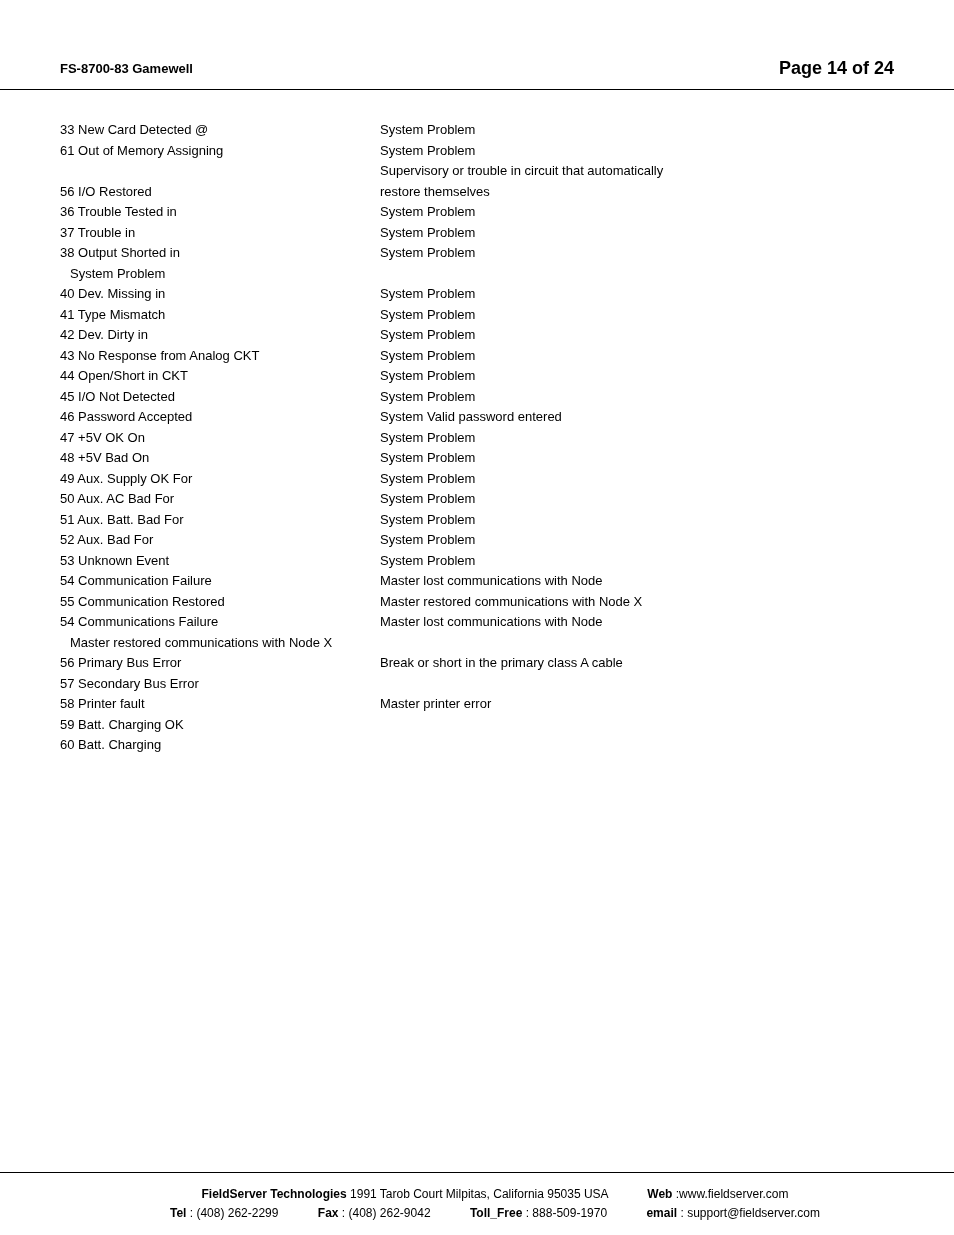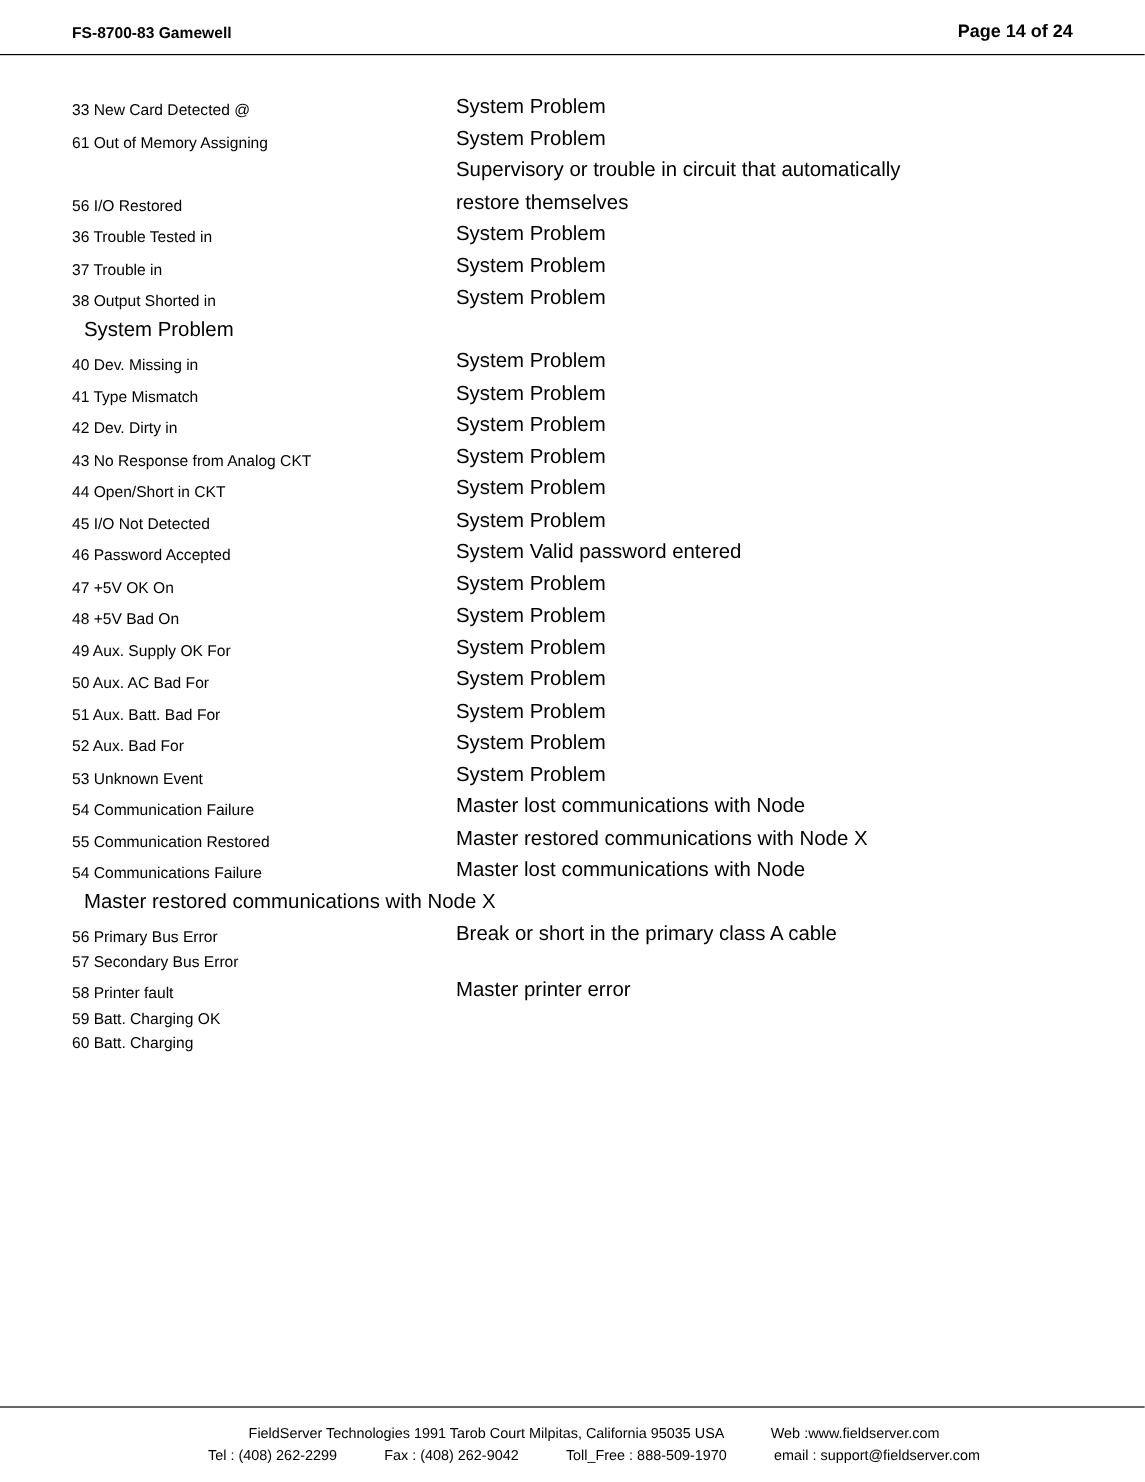--- a/index.html
+++ b/index.html
@@ -15,31 +15,32 @@
       width: 954px;
       min-height: 1235px;
       padding: 0;
       position: relative;
       display: flex;
       flex-direction: column;
     }
     .header {
       display: flex;
       justify-content: space-between;
-      align-items: flex-end;
+      align-items: center;
       padding: 18px 60px 10px 60px;
       border-bottom: 1.5px solid #000;
+      margin-top: 40px;
     }
     .header-left {
       font-weight: bold;
       font-size: 13px;
     }
     .header-right {
       font-weight: bold;
-      font-size: 15px;
+      font-size: 18px;
     }
     .content {
       padding: 30px 60px 20px 60px;
       flex: 1;
     }
     .table-container {
       width: 100%;
     }
     .table-row {
       display: flex;
@@ -48,33 +49,33 @@
       margin-bottom: 1px;
     }
     .col-left {
       width: 310px;
       flex-shrink: 0;
       font-size: 13px;
       line-height: 1.5;
     }
     .col-right {
       flex: 1;
-      font-size: 17px;
+      font-size: 13px;
       line-height: 1.5;
       padding-left: 10px;
     }
     .footer {
       border-top: 1.5px solid #000;
       padding: 12px 60px;
       text-align: center;
       font-size: 12px;
       line-height: 1.6;
     }
     .footer-bold {
-      font-weight: normal;
+      font-weight: bold;
       padding-left: 36px;
     }
   </style>
 </head>
 <body>
 
 <div class="page-container">
   <div class="header">
     <span class="header-left">FS-8700-83 Gamewell</span>
     <span class="header-right">Page 14 of 24</span>

